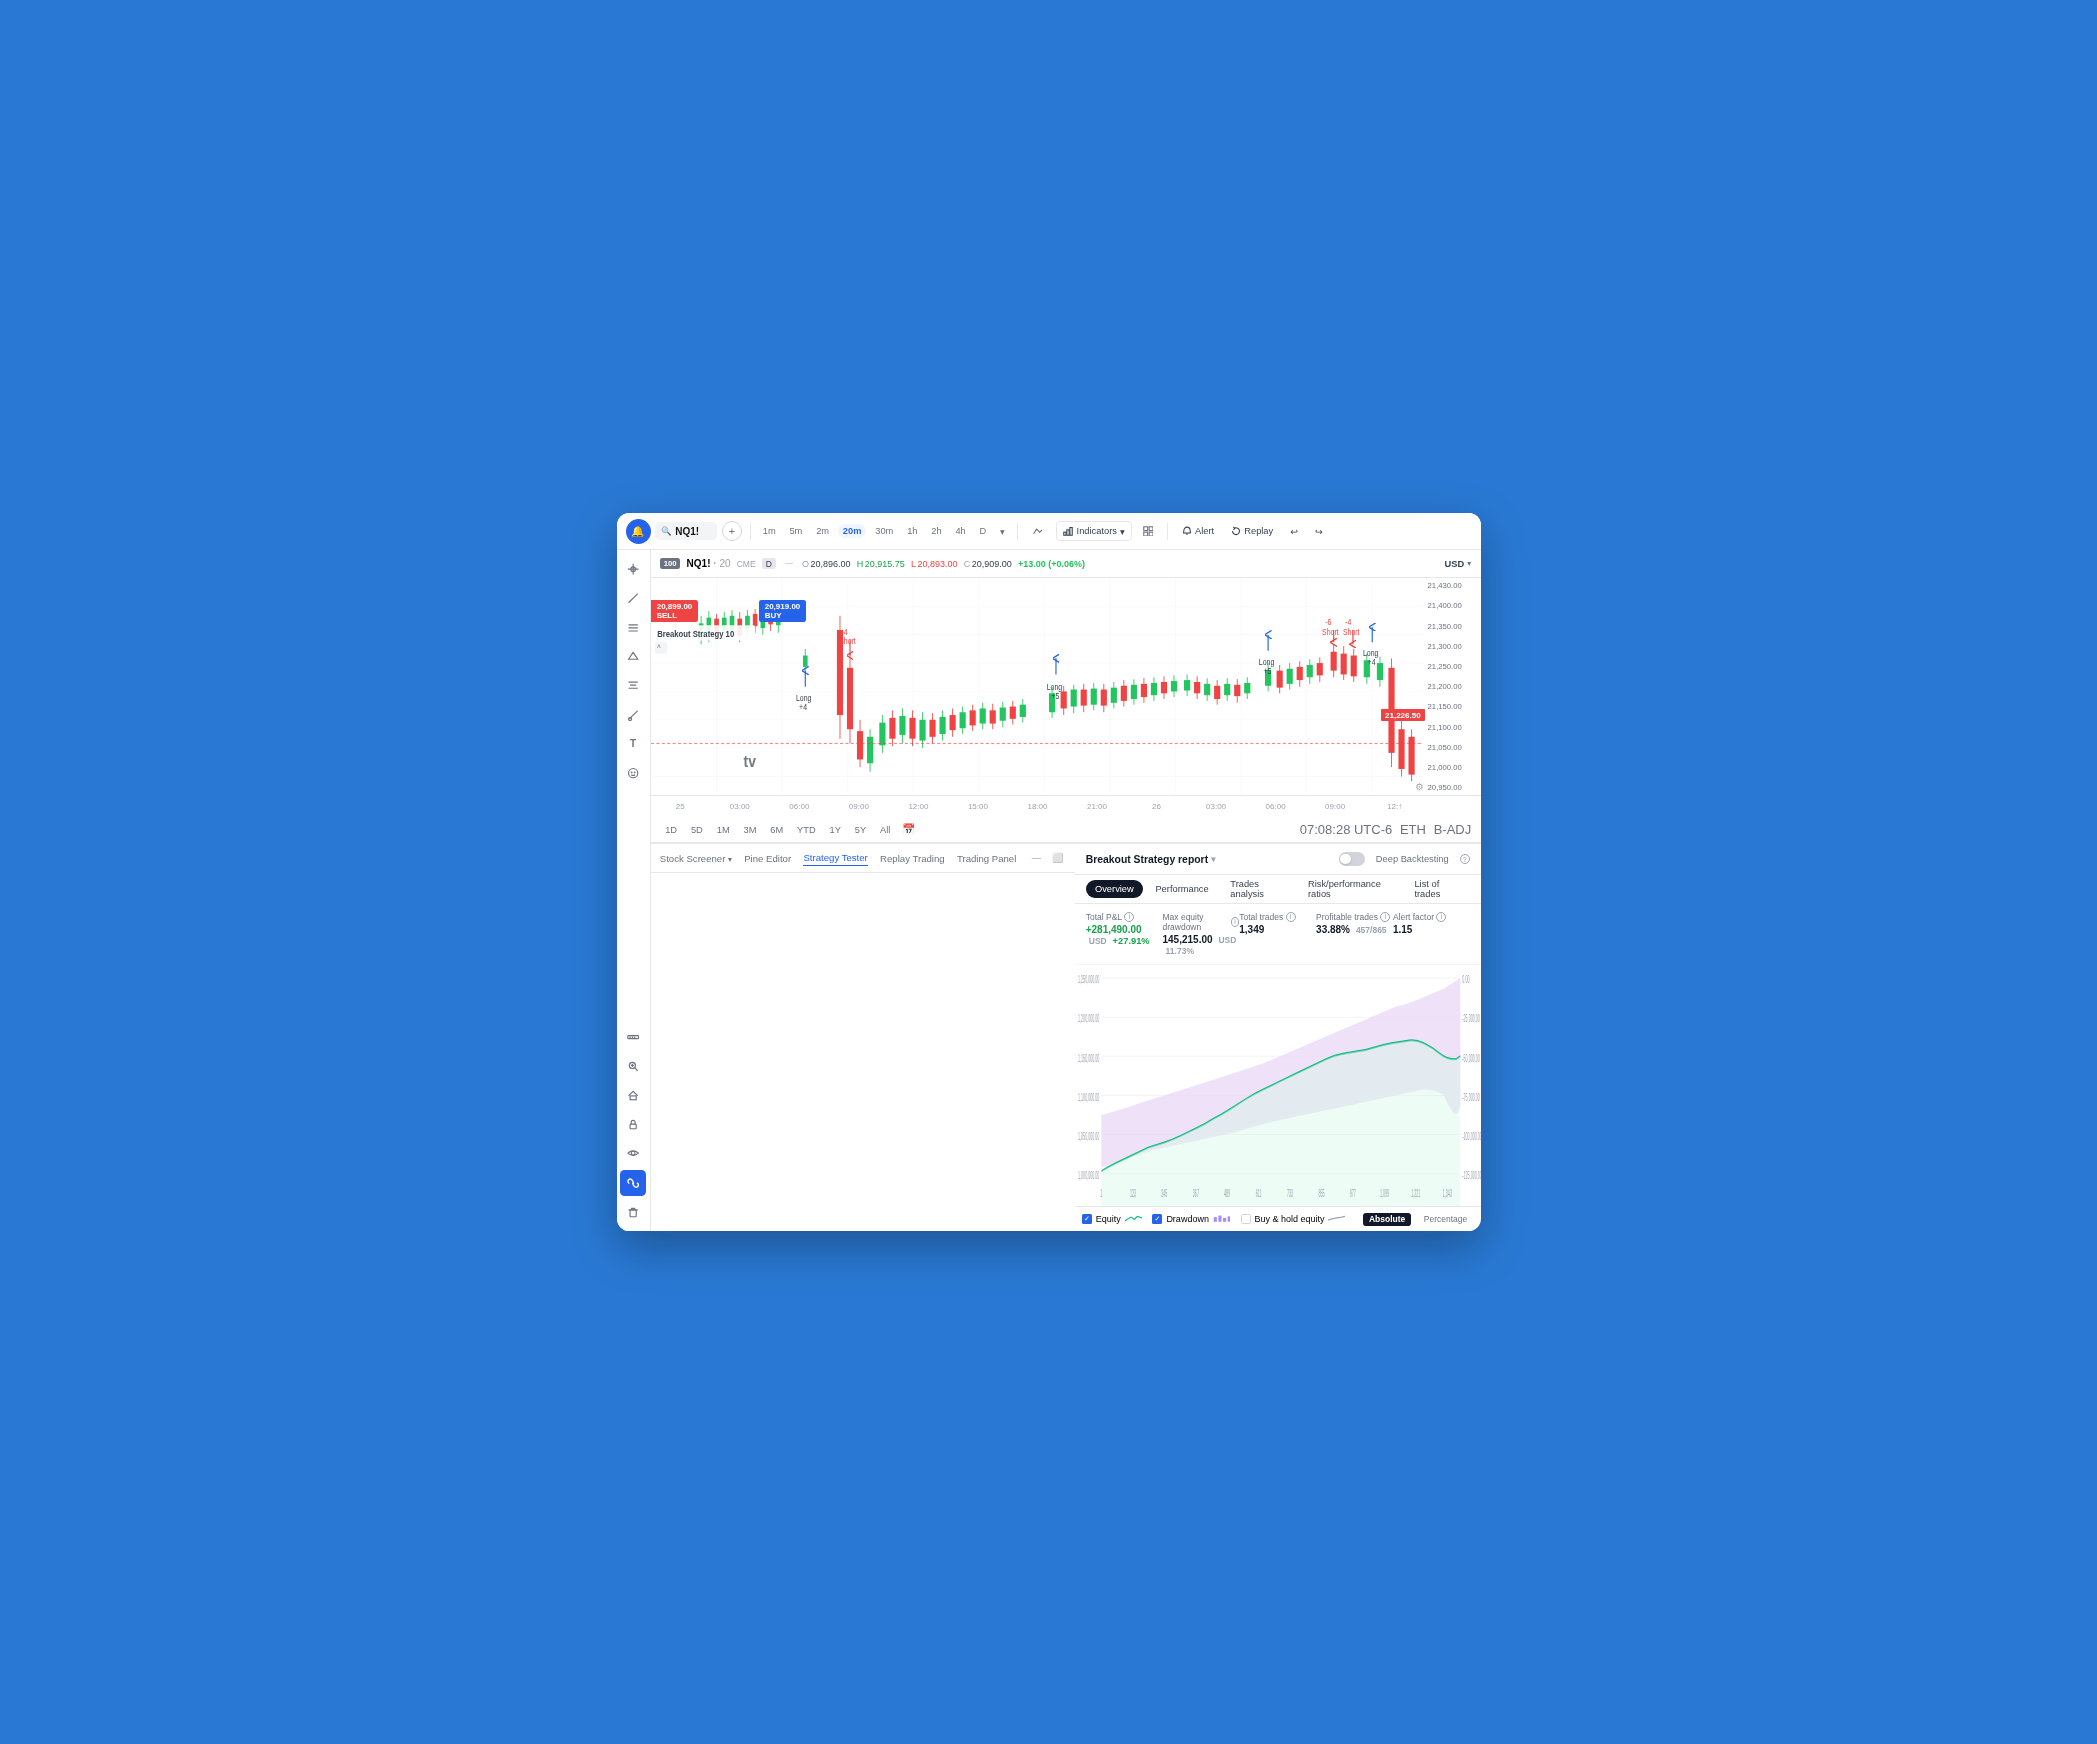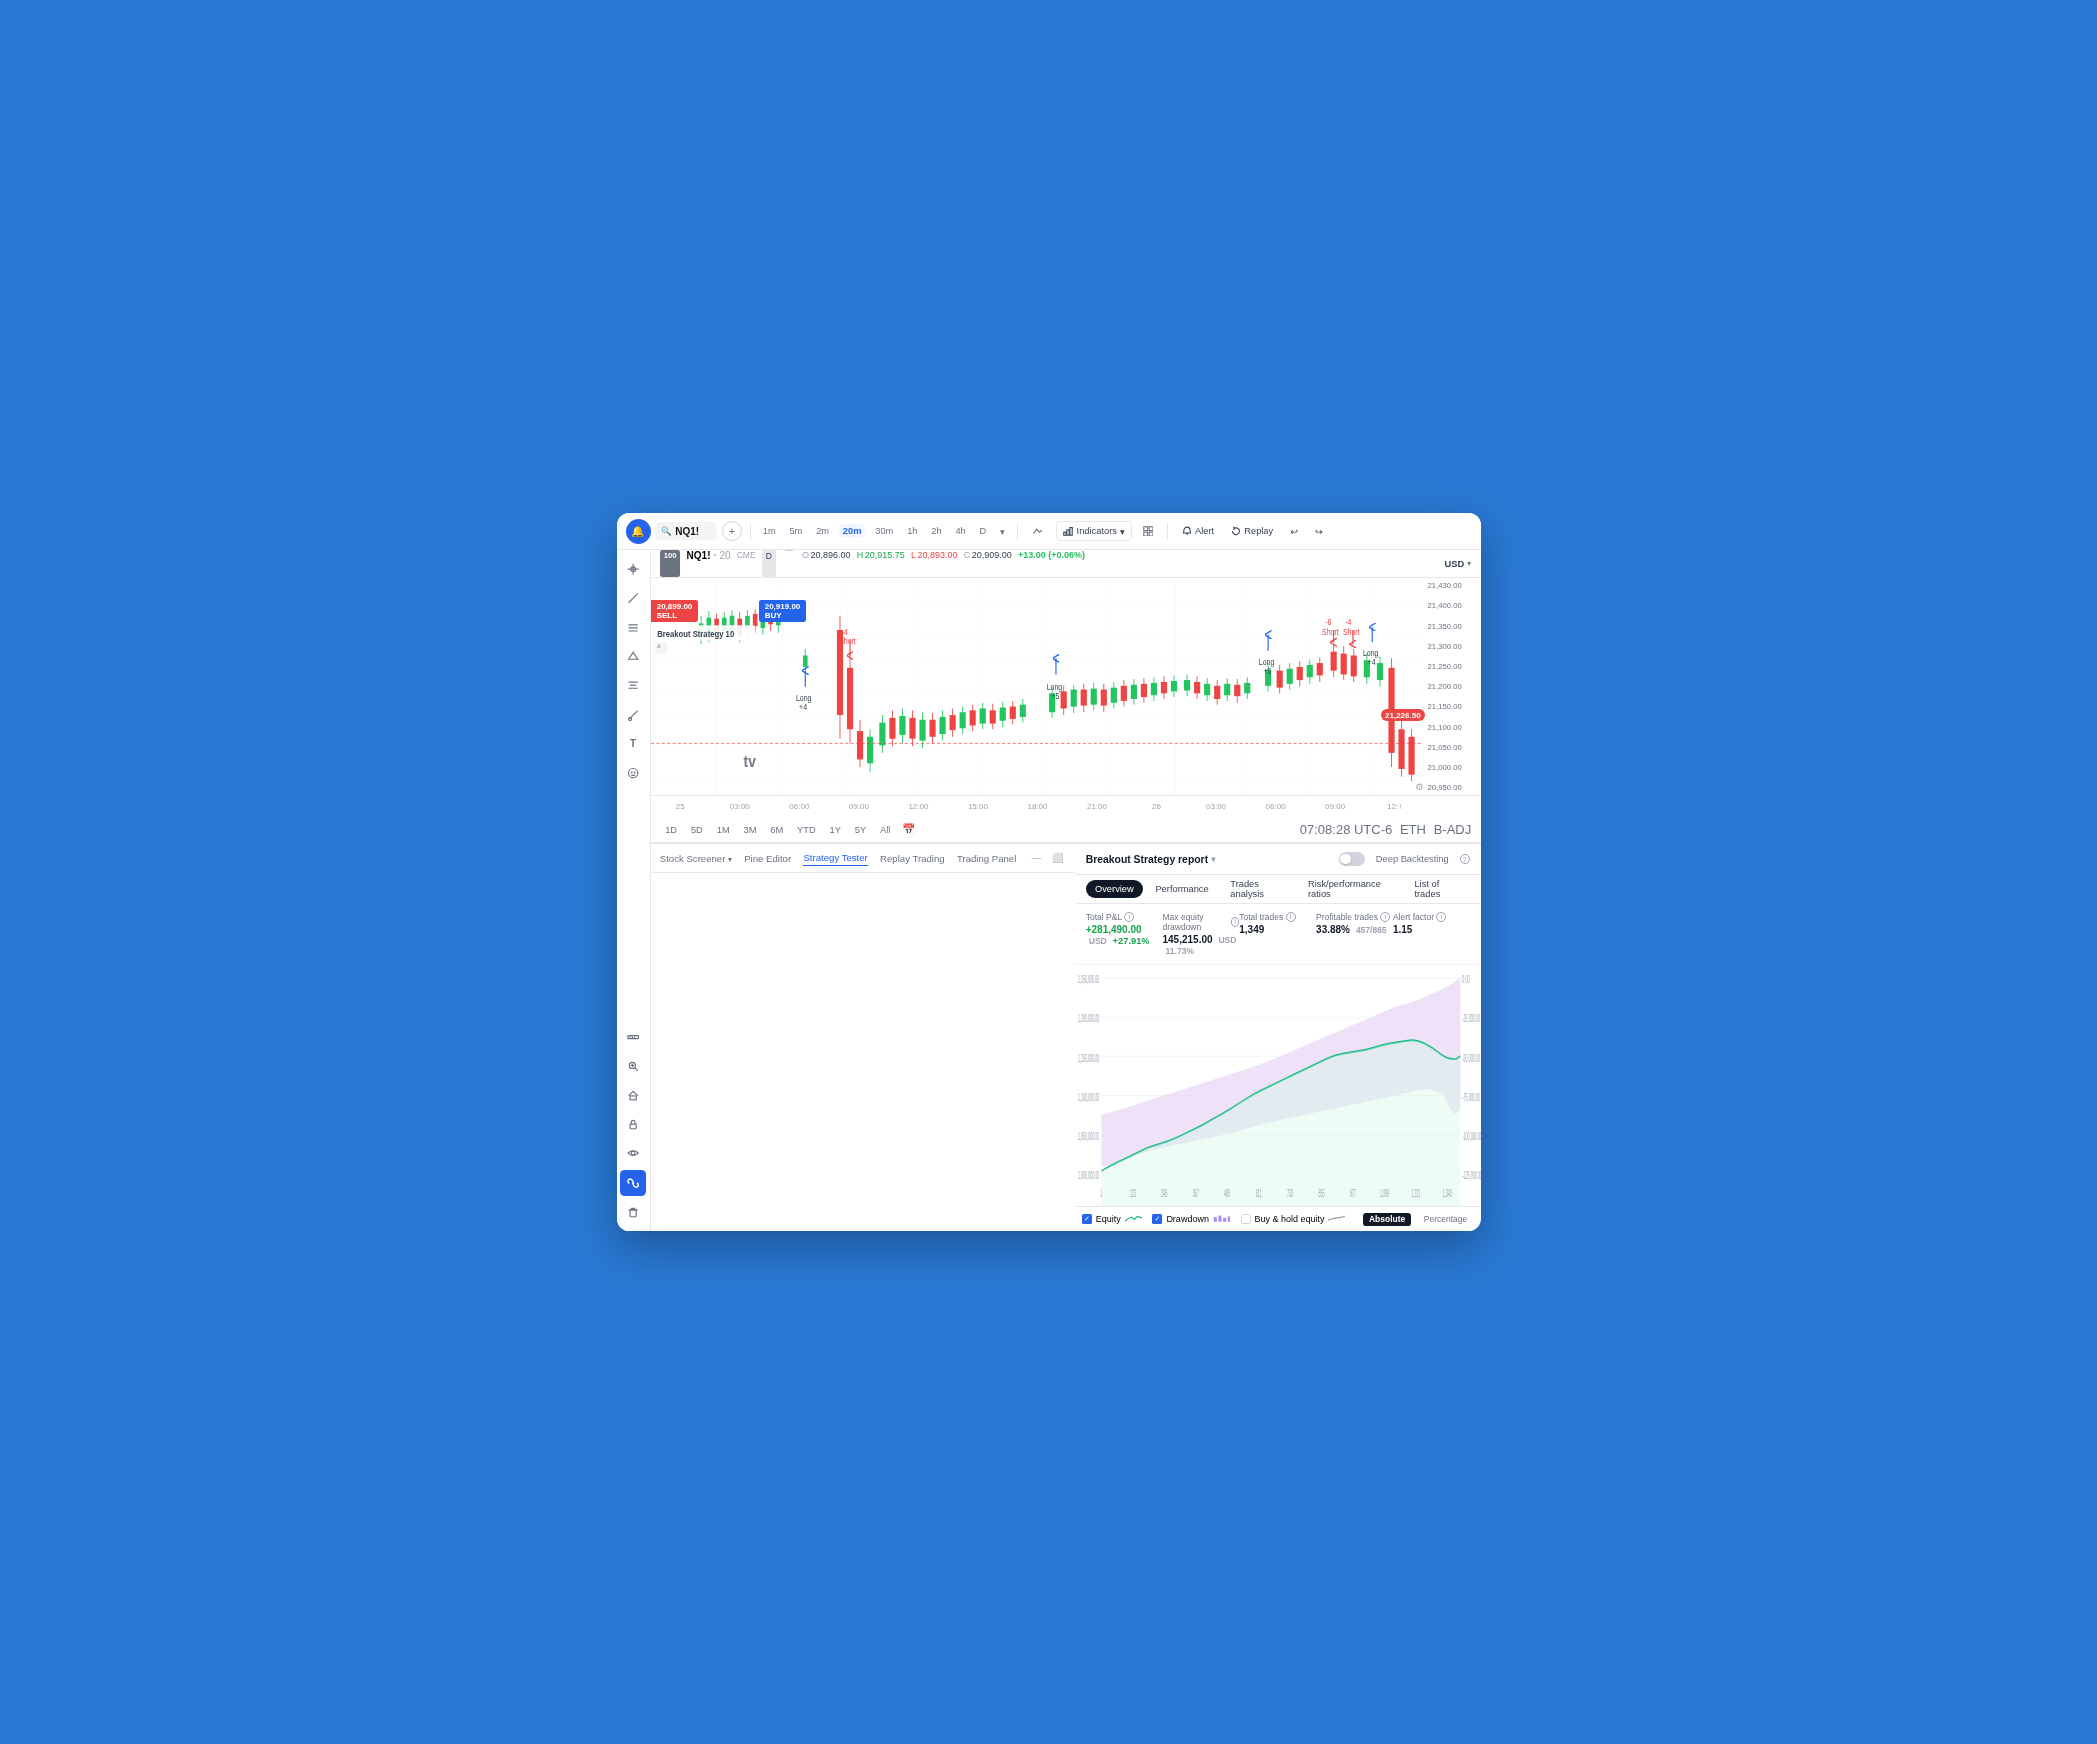--- a/index.html
+++ b/index.html
@@ -124,20 +124,21 @@
       flex: 1;
       display: flex;
       flex-direction: column;
       overflow: hidden;
     }
     
     .chart-header {
       height: 28px;
       border-bottom: 0.8px solid #e5e7eb;
       display: flex;
+      align-items: center;
       padding: 0 9.3px;
       gap: 6.2px;
       font-size: 9.3px;
       flex-shrink: 0;
     }
     .symbol-badge {
       background: #6b7280;
       color: #fff;
       font-size: 7.7px;
       padding: 0.8px 3.9px;
@@ -845,21 +846,21 @@
         
         
         <div style="position:absolute;left:0;top:21.6px;background:#ef4444;color:#fff;font-size:8px;font-weight:700;padding:2.3px 6.2px;border-radius:0 2.3px 2.3px 0;">
           20,899.00<br>SELL
         </div>
         
         <div style="position:absolute;left:108px;top:21.6px;background:#2563eb;color:#fff;font-size:8px;font-weight:700;padding:2.3px 6.2px;border-radius:2.3px;">
           20,919.00<br>BUY
         </div>
         
-        <div style="position:absolute;right:56px;top:131px;background:#ef4444;color:#fff;font-size:8px;font-weight:700;padding:1.5px 3.9px;border-radius:6px;">21,226.50</div>
+        <div style="position:absolute;right:56px;top:131px;background:#ef4444;color:#fff;font-size:8px;font-weight:700;padding:1.5px 3.9px;border-radius:1px;">21,226.50</div>
         
         
         <div style="position:absolute;right:57px;bottom:3.1px;font-size:9.3px;color:#9ca3af;cursor:pointer;">⚙</div>
       </div>
 
       <div class="time-axis">
         <span class="time-label">25</span>
         <span class="time-label">03:00</span>
         <span class="time-label">06:00</span>
         <span class="time-label">09:00</span>

